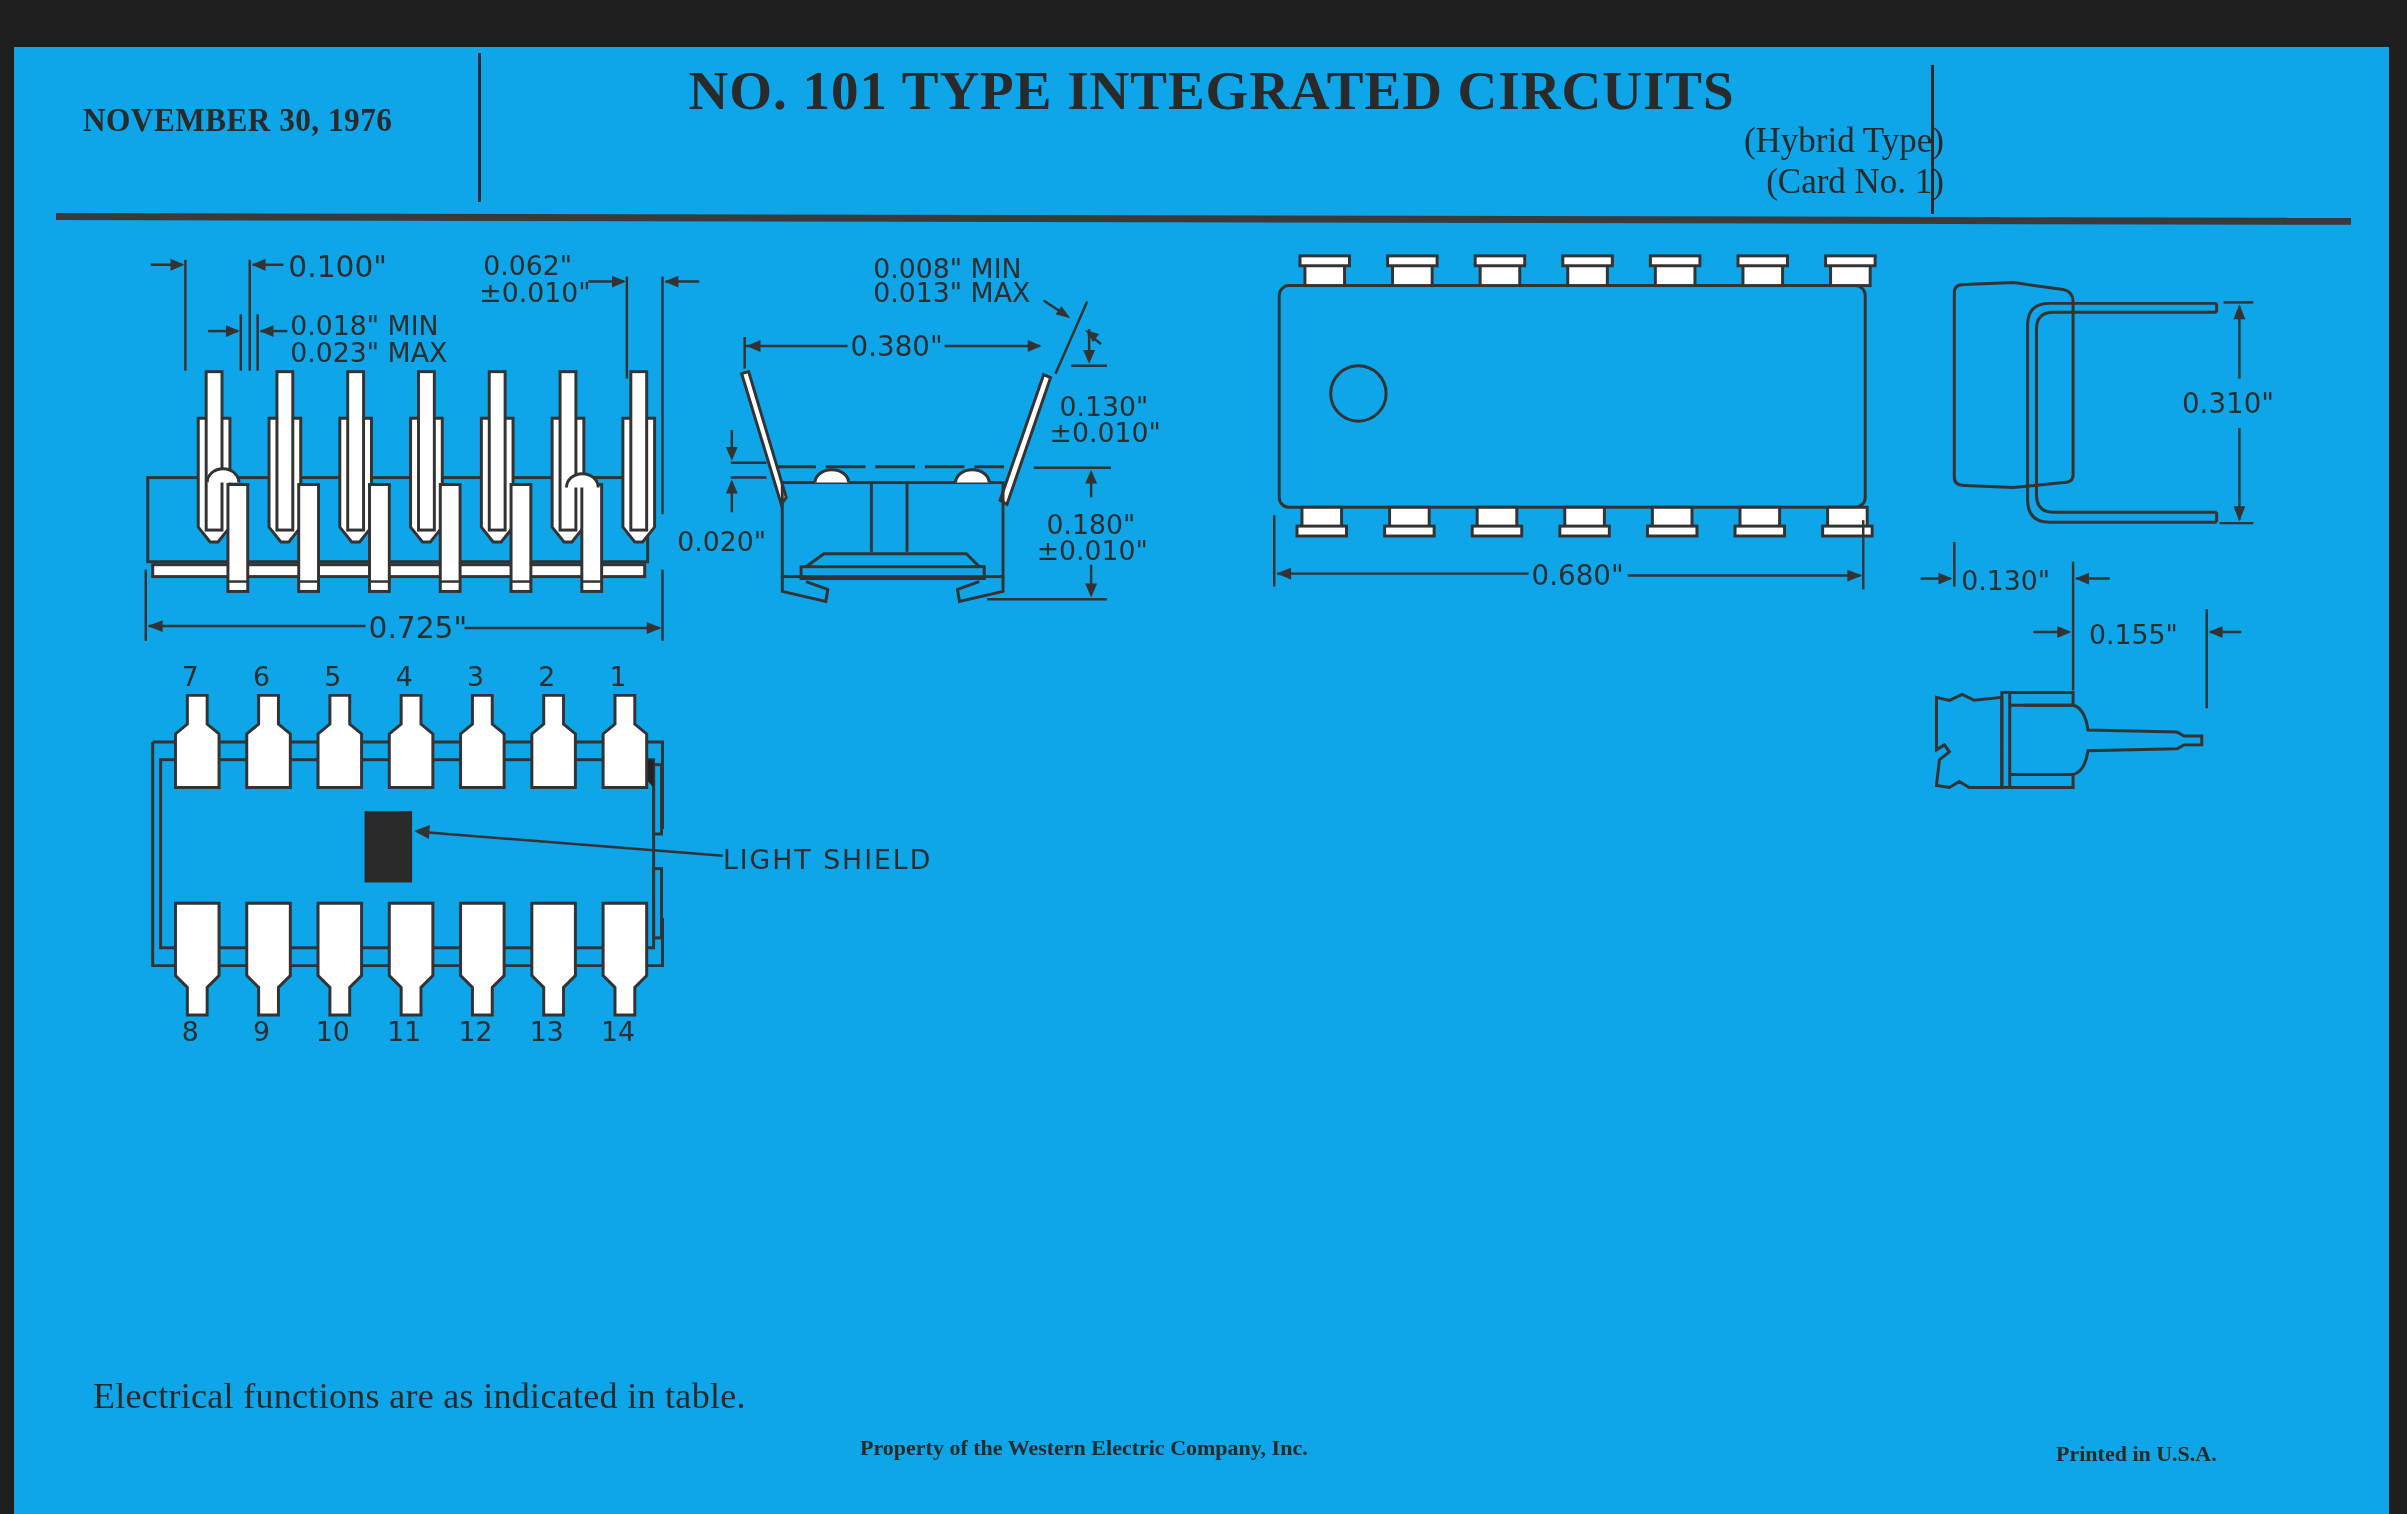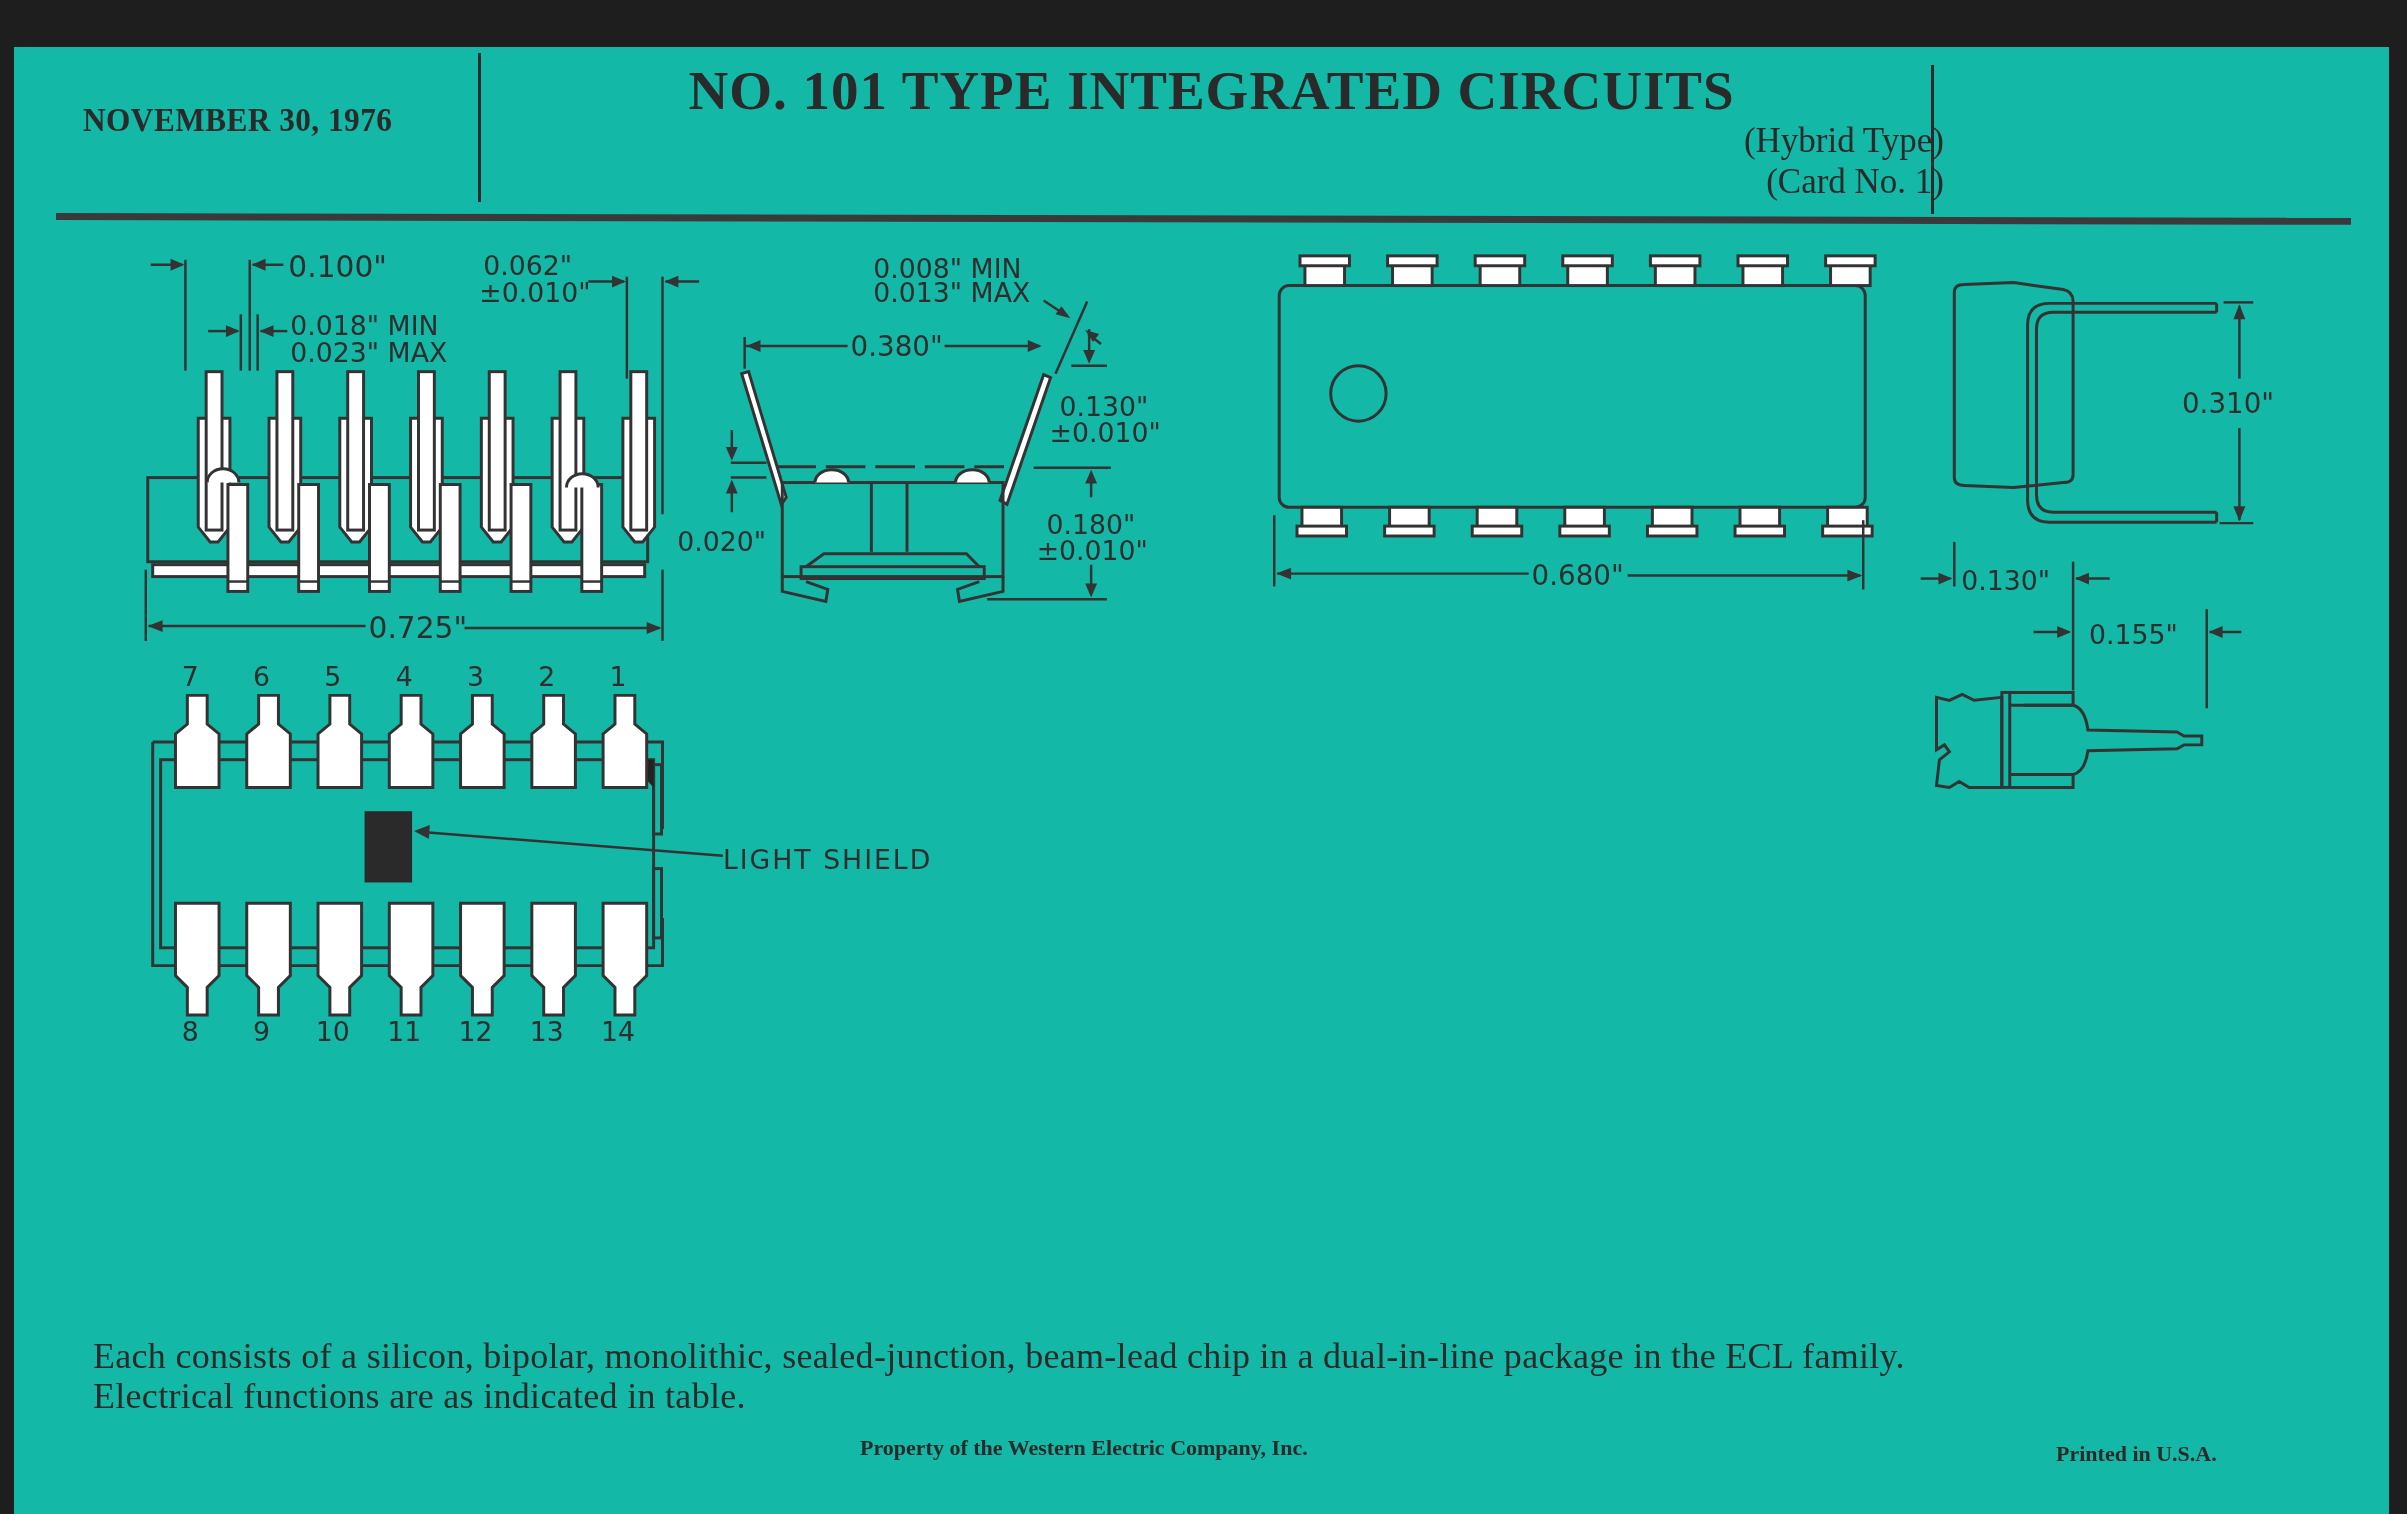--- a/index.html
+++ b/index.html
@@ -6,21 +6,21 @@
   body {
     width: 2408px; height: 1515px; overflow: hidden;
     background: #1e1e1e;
     position: relative;
     font-family: "Liberation Serif", "DejaVu Serif", serif;
     color: #2a2a2a;
   }
   .card {
     position: absolute; left: 14px; top: 47px;
     width: 2375px; height: 1468px;
-    background: #14b8a6;
+    background: #0ea5e9;
   }
   .abs { position: absolute; }
   .serif-bold { font-family: "Liberation Serif", "DejaVu Serif", serif; font-weight: bold; }
   .serif { font-family: "Liberation Serif", "DejaVu Serif", serif; }
   .date {
     left: 69px; top: 54px; width: 396px; height: 40px;
     font-size: 34px; letter-spacing: 0.5px; transform: scaleX(0.92); transform-origin: left center;
   }
   .vdiv { background: #2a2a2a; width: 3px; }
   .hrule { background: #3a3a3a; height: 7px; left: 42px; width: 2295px; top: 166px; transform: rotate(0.12deg); transform-origin: left center; }
@@ -310,19 +310,18 @@
           <text x="538" y="1004" font-size="27" text-anchor="middle">13</text>
           <text x="610" y="1004" font-size="27" text-anchor="middle">14</text>
         </g>
       <rect x="354" y="772" width="48" height="72" fill="#2a2a2a"></rect>
       <line class="thin" x1="412" y1="793" x2="716" y2="817"></line>
       <polygon points="404,792 420,786 419,800" fill="#333"></polygon>
       <text x="716" y="830" font-size="27" letter-spacing="2">LIGHT SHIELD</text>
     </g>
   </svg>
 
-  <div class="abs serif body-text" style="left:79px; top:1289px; width:2228px;">Each consists of a silicon, bipolar, monolithic, sealed-junction, beam-lead chip in a dual-in-line package in the ECL family.</div>
   <div class="abs serif body-text" style="left:79px; top:1329px; width:2228px;">Electrical functions are as indicated in table.</div>
 
   <div class="abs serif foot" style="left:846px; top:1388px;">Property of the Western Electric Company, Inc.</div>
   <div class="abs serif foot" style="left:2036px; top:1394px;margin-left:6px;">Printed in U.S.A.</div>
 </div>
 
 
 </body></html>

